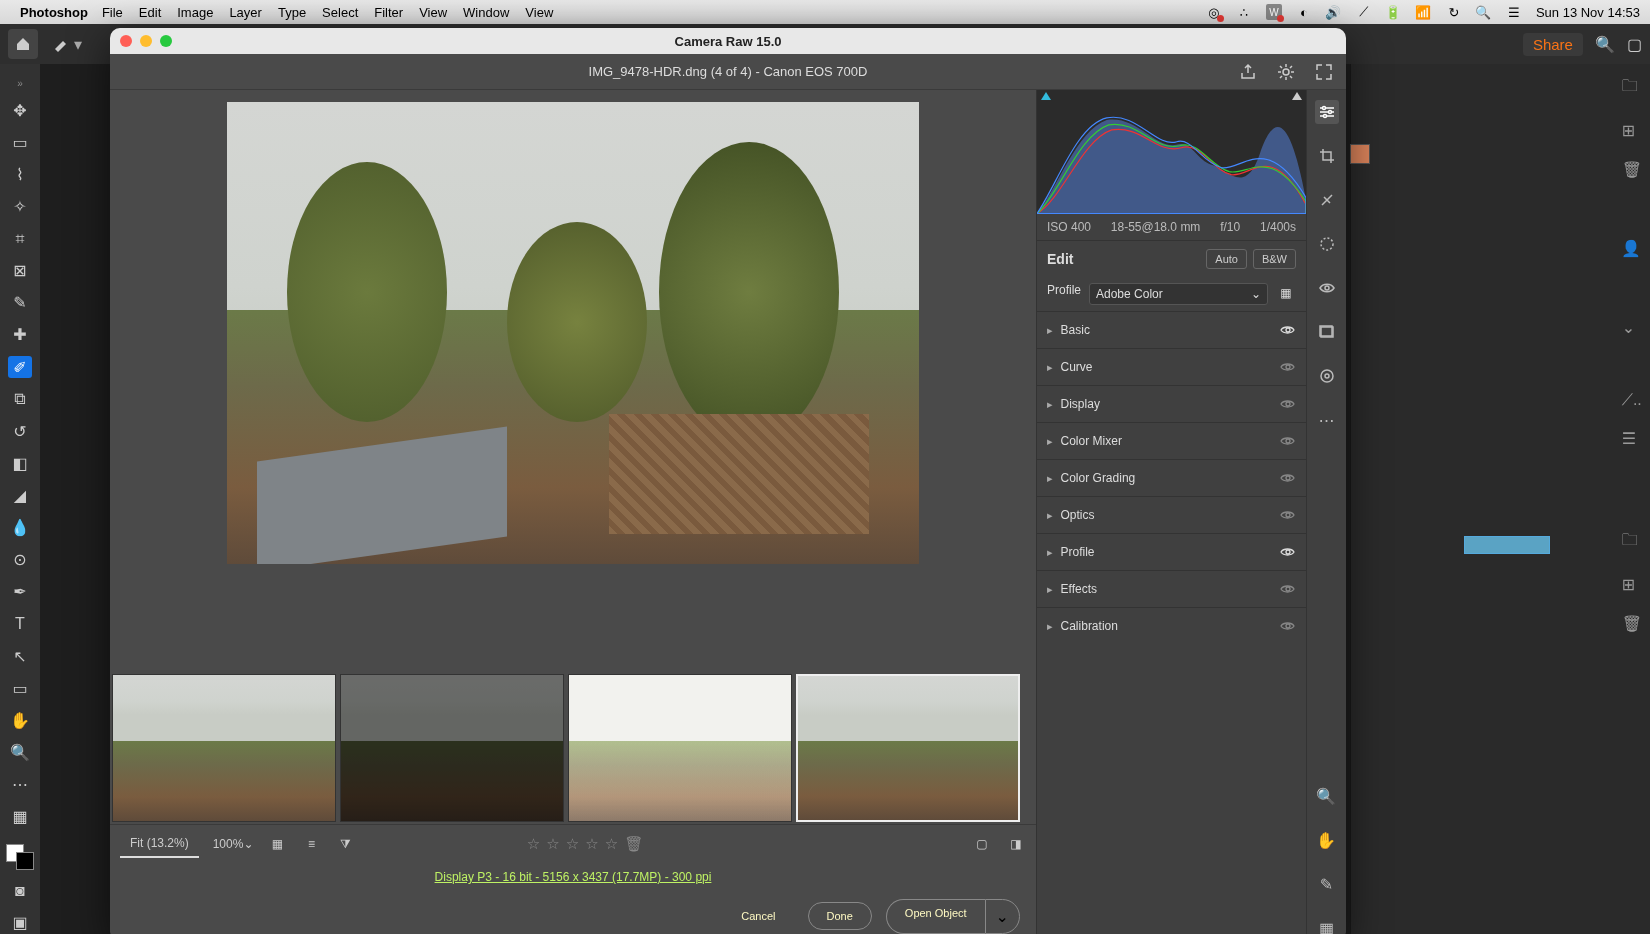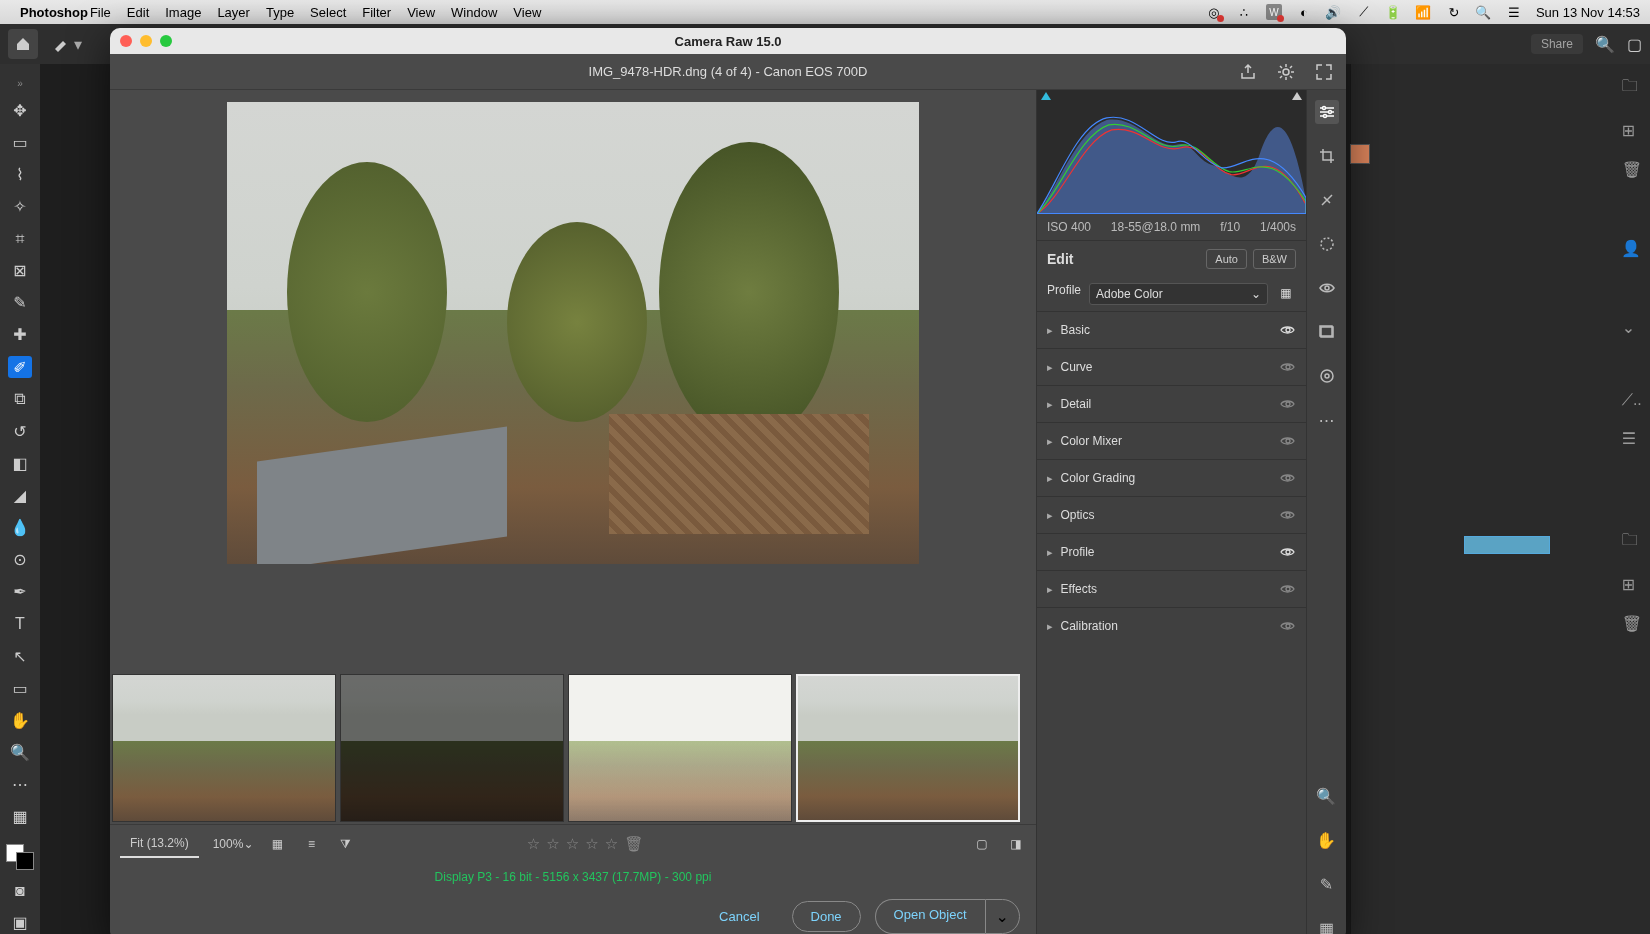--- a/index.html
+++ b/index.html
@@ -1,33 +1,33 @@
 <!DOCTYPE html>
 <html><head>
 <meta charset="utf-8">
 <style>
 * { margin: 0; padding: 0; box-sizing: border-box; font-family: -apple-system, "Helvetica Neue", Arial, sans-serif; }
 body { width: 1650px; height: 934px; background: #1e1e1e; overflow: hidden; position: relative; }
 
 
 .mac-menubar { height: 24px; background: linear-gradient(#e8e8e8,#d8d8d8); display: flex; align-items: center; padding: 0 10px; font-size: 13px; color: #000; }
 .mac-menubar .apple { font-size: 15px; margin-right: 10px; }
-.mac-menubar .app-name { font-weight: 600; margin-right: 2px; }
+.mac-menubar .app-name { font-weight: 600; margin-right: 14px; }
 .mac-menubar .menu-item { margin-right: 16px; cursor: default; }
 .mac-menubar .right { margin-left: auto; display: flex; align-items: center; gap: 14px; font-size: 13px; }
 .mac-menubar .right .ico { width:16px; height:16px; display:inline-flex; align-items:center; justify-content:center; }
 .mac-menubar .redicon{position:relative}
 .mac-menubar .redicon:after{content:"";position:absolute;right:-2px;bottom:-2px;width:7px;height:7px;background:#e53935;border-radius:50%}
 
 
 .ps-top { height: 40px; background: #2e2e2e; position: absolute; top:24px; left:0; right:0; display:flex; align-items:center; padding:0 8px; gap:14px; color:#ccc; }
 .ps-home{width:30px;height:30px;background:#444;border-radius:4px;display:flex;align-items:center;justify-content:center}
 .ps-brushopt{display:flex;align-items:center;gap:4px}
 .ps-top .right{margin-left:auto;display:flex;align-items:center;gap:12px}
-.ps-share{background:#3a3a3a;padding:3px 10px;border-radius:4px;font-size:12px;color:#a3a3a3}
+.ps-share{background:#3a3a3a;padding:3px 10px;border-radius:4px;font-size:15px;color:#f97316}
 
 
 .ps-left { position:absolute; top:64px; left:0; width:40px; bottom:0; background:#323232; display:flex; flex-direction:column; align-items:center; padding-top:14px; gap:10px; }
 .ps-left .tool{width:24px;height:24px;color:#ccc;display:flex;align-items:center;justify-content:center;border-radius:3px;font-size:16px}
 .ps-left .tool.active{background:#1473e6;color:#fff}
 .ps-left .colors{position:relative;width:28px;height:28px;margin-top:6px}
 .ps-left .colors .fg{position:absolute;width:18px;height:18px;background:#fff;border:1px solid #888;top:0;left:0}
 .ps-left .colors .bg{position:absolute;width:18px;height:18px;background:#000;border:1px solid #888;bottom:0;right:0}
 
 
@@ -74,25 +74,25 @@
 
 
 .crw-bottombar{height:38px;background:#4a4a4a;display:flex;align-items:center;padding:0 10px;gap:14px;color:#ccc;font-size:12px;border-top:1px solid #3a3a3a}
 .fit-btn{padding:6px 10px;border-bottom:2px solid #ddd}
 .zoom-dd{display:flex;align-items:center;gap:0}
 .stars{display:flex;gap:6px;margin:0 auto}
 .star{color:#888;font-size:15px}
 .view-toggles{display:flex;gap:14px;margin-left:auto}
 
 
-.crw-info{height:30px;display:flex;align-items:center;justify-content:center;color:#22c55e;font-size:12px;background:#4a4a4a}
+.crw-info{height:30px;display:flex;align-items:center;justify-content:center;color:#bef264;font-size:12px;text-decoration:underline;background:#4a4a4a}
 
 
 .crw-actions{height:48px;display:flex;align-items:center;justify-content:flex-end;gap:14px;padding:0 16px;background:#4a4a4a}
-.btn{padding:7px 18px;border:1px solid #888;border-radius:18px;color:#7dd3fc;font-size:13px;background:transparent}
+.btn{padding:7px 18px;border:1px solid #888;border-radius:18px;color:#fef9c3;font-size:11px;background:transparent}
 .btn.link{border:none}
 .btn-split{display:flex}
 .btn-split .main{border-radius:18px 0 0 18px;border-right:none}
 .btn-split .dd{border-radius:0 18px 18px 0;padding:7px 10px;border:1px solid #888}
 
 
 .crw-edit{width:270px;background:#404040;display:flex;flex-direction:column;color:#ddd;font-size:12px;border-left:1px solid #333}
 .histo{height:124px;position:relative;background:#2b2b2b;margin:0}
 .histo svg{position:absolute;inset:0}
 .clip-ind{position:absolute;top:2px;width:0;height:0;border-left:5px solid transparent;border-right:5px solid transparent}
@@ -370,21 +370,21 @@
             <span class="name">Curve</span>
             <span class="eye ">
               <svg width="16" height="16" viewBox="0 0 16 16" fill="none" stroke="currentColor" stroke-width="1.3">
                 <path d="M1 8c2.5-4 10.5-4 13 0-2.5 4-10.5 4-13 0z"></path>
                 <circle cx="8" cy="8" r="2"></circle>
               </svg>
             </span>
           </div>
           <div class="panel">
             <span class="chev">▸</span>
-            <span class="name">Detail</span>
+            <span class="name">Display</span>
             <span class="eye ">
               <svg width="16" height="16" viewBox="0 0 16 16" fill="none" stroke="currentColor" stroke-width="1.3">
                 <path d="M1 8c2.5-4 10.5-4 13 0-2.5 4-10.5 4-13 0z"></path>
                 <circle cx="8" cy="8" r="2"></circle>
               </svg>
             </span>
           </div>
           <div class="panel">
             <span class="chev">▸</span>
             <span class="name">Color Mixer</span>

